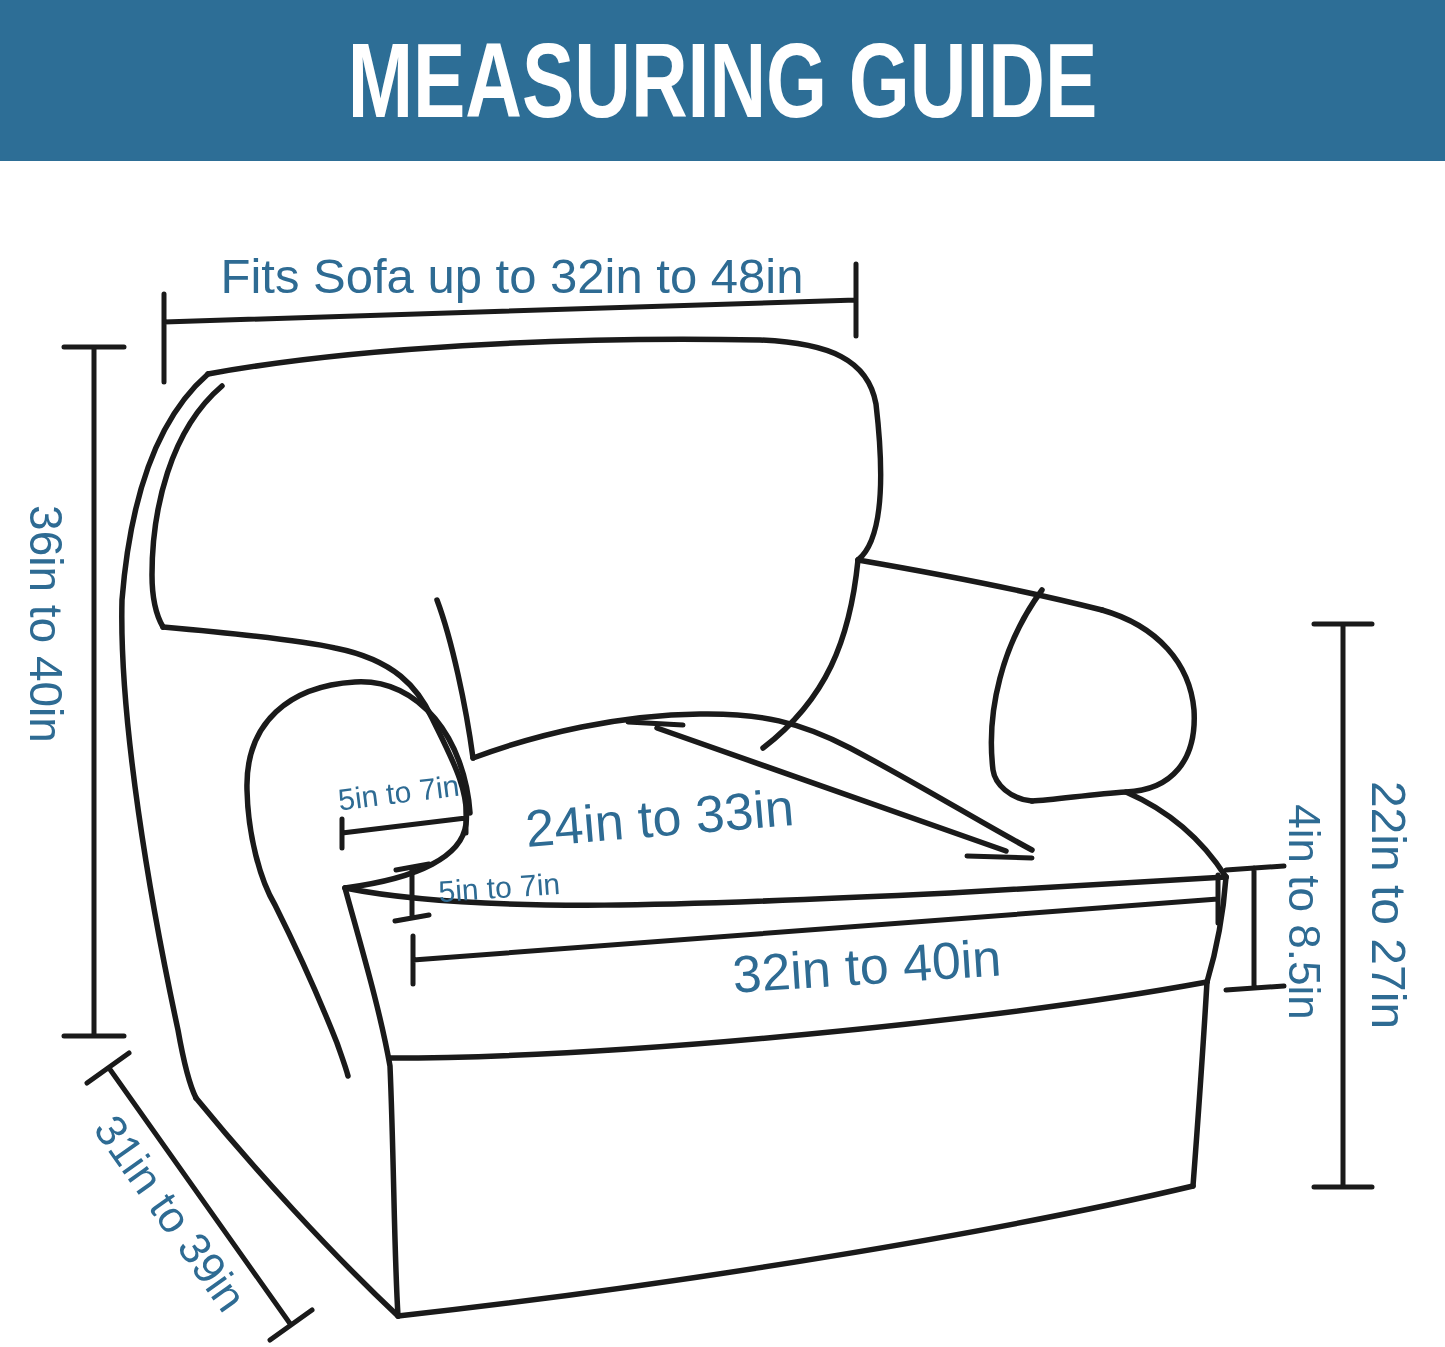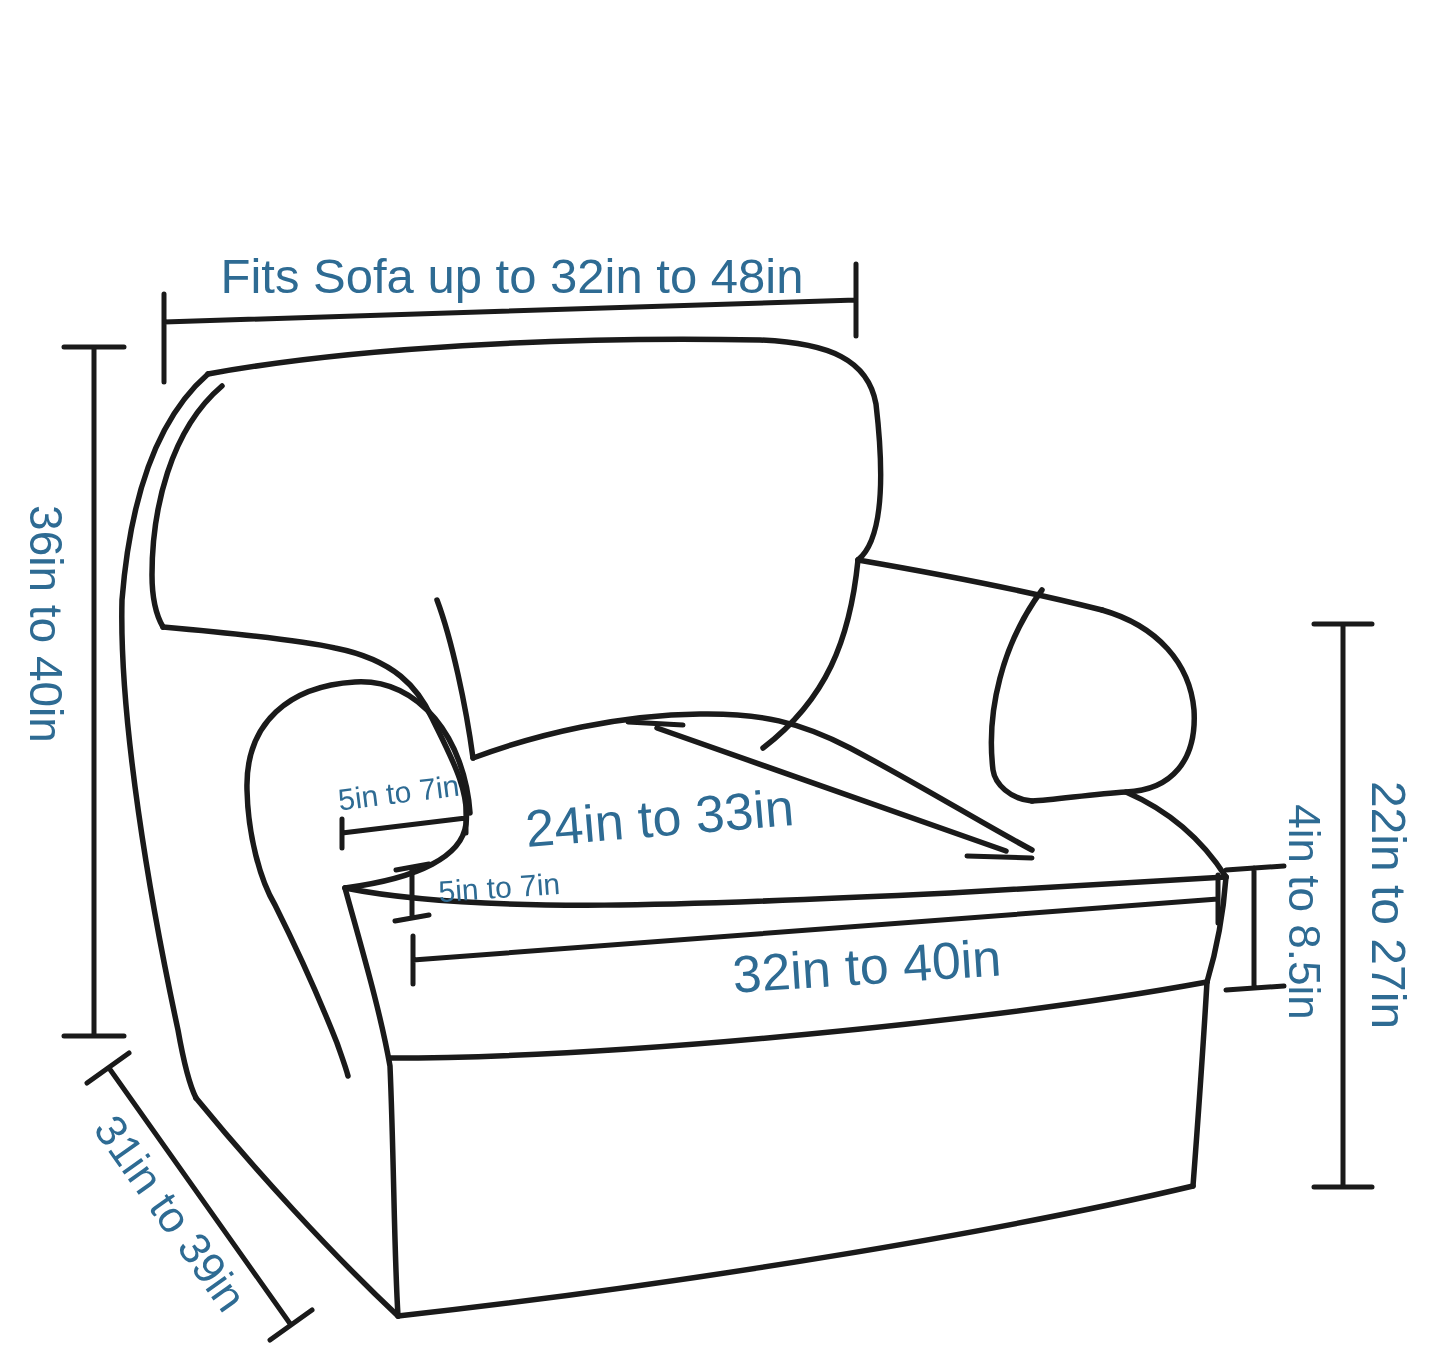--- a/index.html
+++ b/index.html
@@ -56,20 +56,23 @@
   .fs46 { font-size: 46px; }
   .fs48 { font-size: 48px; }
   .fs49 { font-size: 49px; }
   .fs52 { font-size: 52px; }
 </style>
 </head>
 <body>
 
 <div class="page">
 
+  <header class="banner">
+    <h1>MEASURING GUIDE</h1>
+  </header>
 
   <svg class="diagram" width="1445" height="1347" viewBox="0 0 1445 1347" xmlns="http://www.w3.org/2000/svg">
 
     <g class="chair" stroke="#1a1a1a">
       <path d="M 208,374 C 350,348 560,336 760,340 C 830,343 868,360 876,404 C 886,490 880,542 858,560"></path>
       <path d="M 208,374 C 155,420 130,500 122,600 C 119,720 150,900 178,1030 C 184,1064 190,1086 196,1098"></path>
       <path d="M 222,386 C 170,430 152,510 152,575 C 152,600 156,615 163,627"></path>
       <path d="M 437,600 C 452,640 466,706 473,758"></path>
       <path d="M 163,627 C 230,633 300,640 335,648 C 395,660 418,688 432,718 C 450,755 470,790 466,824 C 462,856 420,878 345,888"></path>
       <path d="M 470,813 C 465,740 420,678 355,682 C 290,686 245,722 247,790 C 248,835 260,880 275,905 C 295,945 320,1000 337,1043 C 343,1060 346,1068 348,1076"></path>

